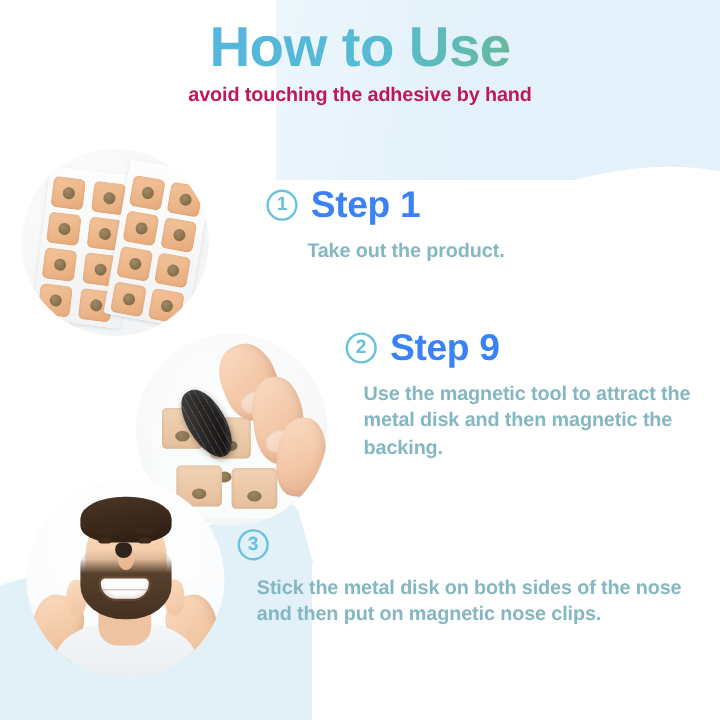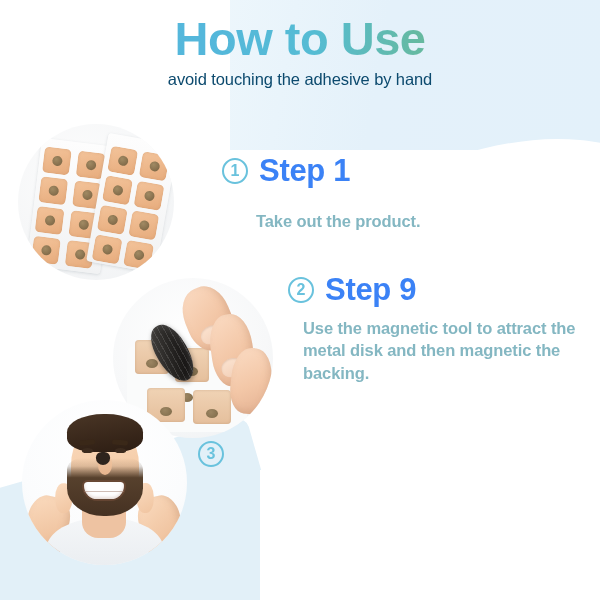--- a/index.html
+++ b/index.html
@@ -77,22 +77,22 @@
     background: linear-gradient(90deg, #59b9dd 0%, #54b7db 34%, #55bcd4 52%, #6fb884 80%, #72b76c 100%);
     -webkit-background-clip: text;
     background-clip: text;
     color: transparent;
     -webkit-text-fill-color: transparent;
     margin: 0;
     padding: 0 0 2px 0;
   }
   .subtitle {
     font-size: 16.5px;
-    font-weight: normal;
-    color: #0c4a6e;
+    font-weight: bold;
+    color: #be185d;
     margin-top: 5px;
     letter-spacing: -0.1px;
   }
 
   
   .photo {
     position: absolute;
     border-radius: 50%;
     overflow: hidden;
     z-index: 5;
@@ -318,21 +318,21 @@
   }
   .step-body {
     font-size: 16.5px;
     font-weight: bold;
     color: #84b7c2;
     line-height: 1.35;
     letter-spacing: -0.1px;
   }
 
   #step-1 { left: 222px; top: 155px; }
-  #step-1 .step-body { margin: 24px 0 0 34px; }
+  #step-1 .step-body { margin: 12px 0 0 34px; }
 
   #step-2 { left: 288px; top: 274px; }
   #step-2 .step-body { margin: 12px 0 0 15px; }
 
   #step-3 { left: 198px; top: 441px; }
   #step-3 .step-body { margin: 12px 0 0 16px; }
 </style>
 </head>
 <body>
 
@@ -429,15 +429,16 @@
       <div class="step-num">2</div>
       <div class="step-title">Step 9</div>
     </div>
     <div class="step-body" style="max-width:275px;">Use the magnetic tool to attract the metal disk and then magnetic the backing.</div>
   </div>
 
   <div class="step" id="step-3">
     <div class="step-head">
       <div class="step-num">3</div>
     </div>
+    <div class="step-body" style="max-width:370px;">Stick the metal disk on both sides of the nose and then put on magnetic nose clips.</div>
   </div>
 
 </div>
 
 </body></html>

